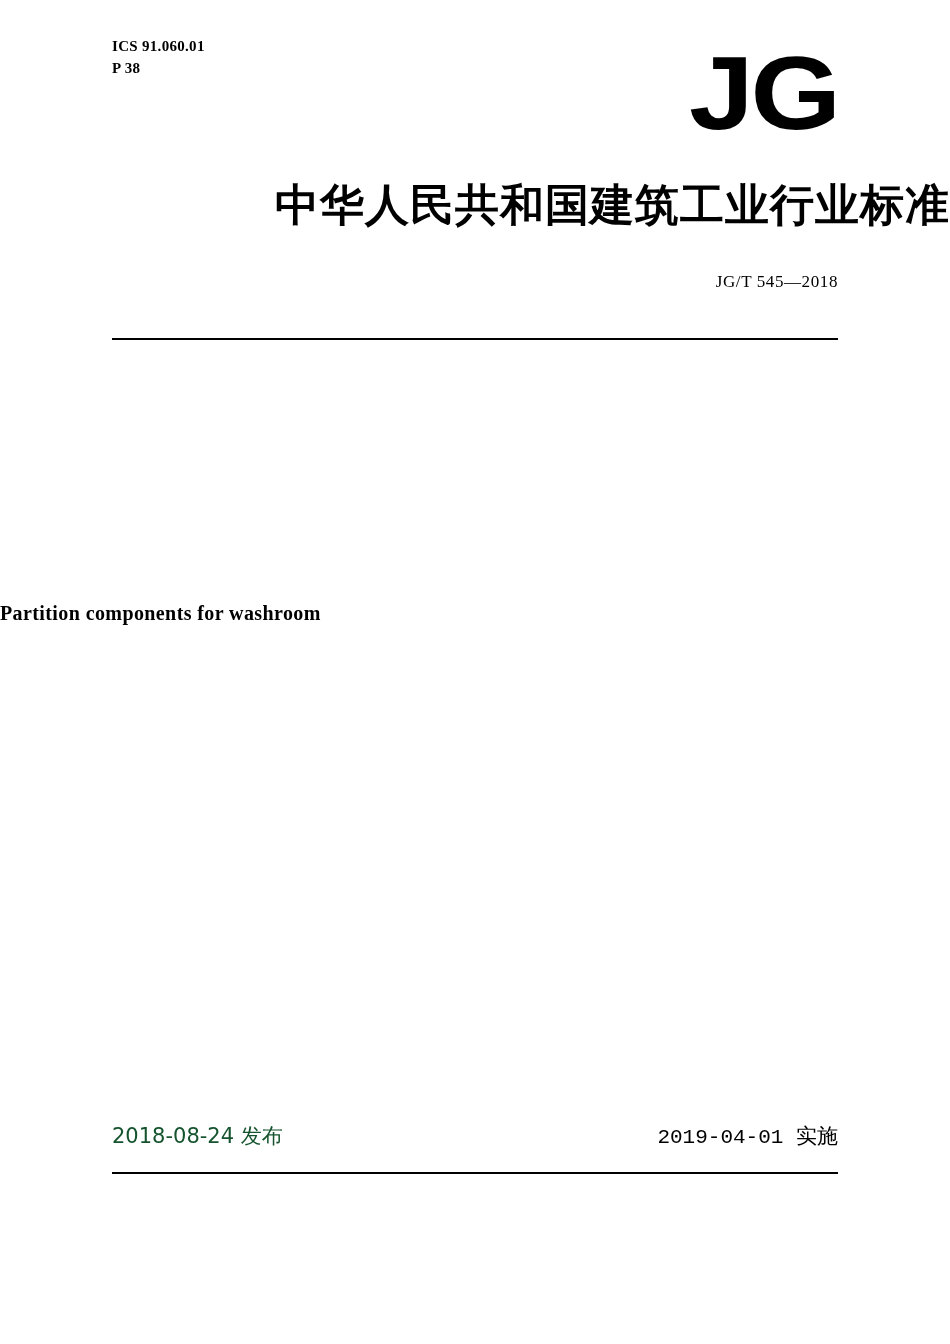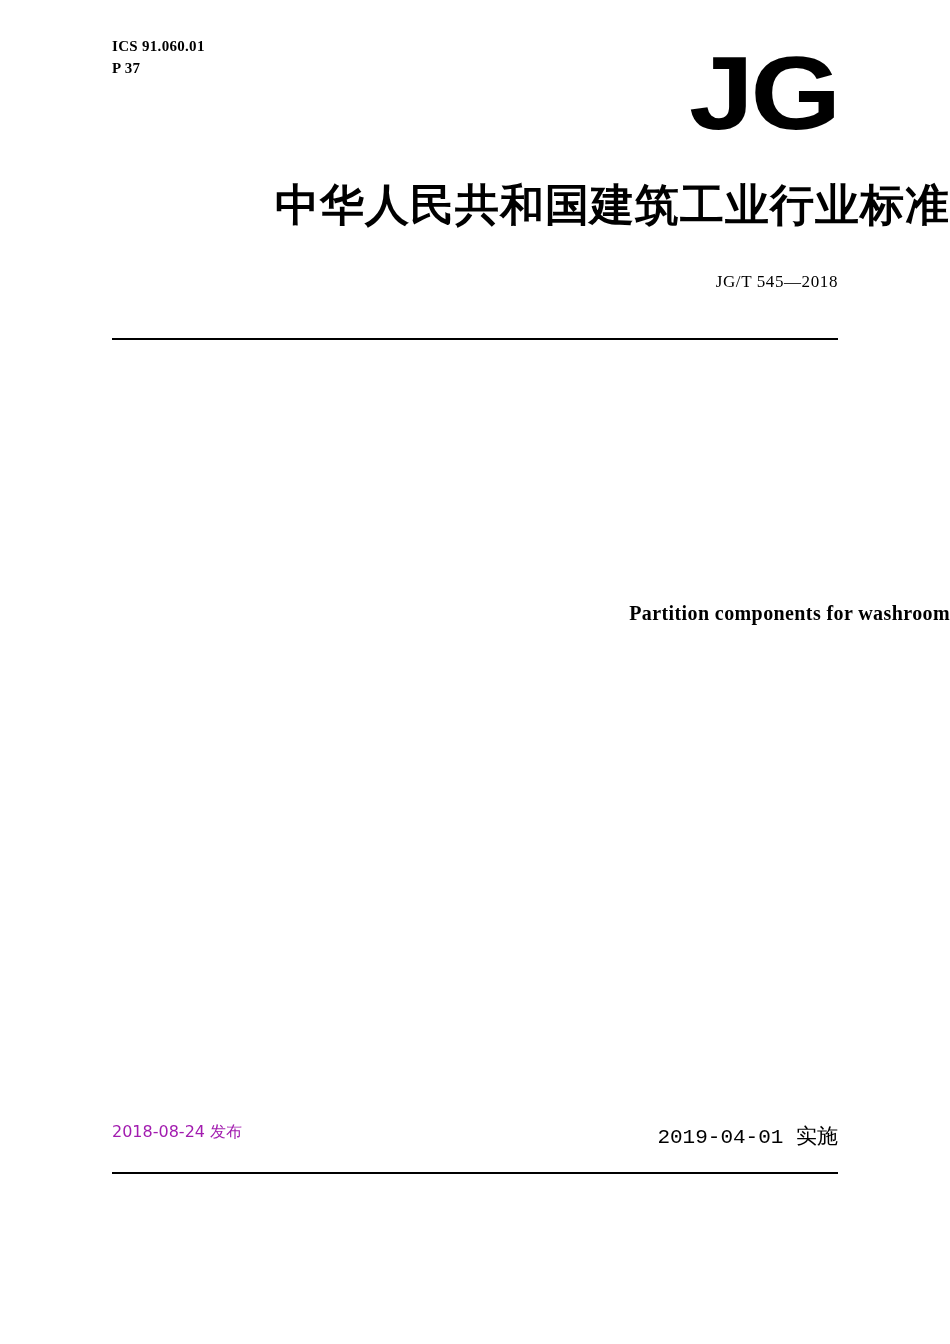--- a/index.html
+++ b/index.html
@@ -108,37 +108,37 @@
     font-weight: bold;
     font-size: 38px;
     letter-spacing: 12px;
     text-indent: 12px;
     color: #000;
   }
   .doc-title-en {
     position: absolute;
     left: 0; right: 0;
     top: 602px;
-    text-align: right;
+    text-align: left;
     font-family: "Liberation Serif", serif;
     font-weight: bold;
     font-size: 20px;
     letter-spacing: 0.4px;
     color: #000;
   }
 
   
   .date-issue {
     position: absolute;
     left: 112px;
     top: 1122px;
     font-family: "DejaVu Sans", "Liberation Sans", sans-serif;
-    font-size: 16px;
+    font-size: 21px;
     font-weight: 500;
-    color: #a21caf;
+    color: #14532d;
   }
   .date-effective {
     position: absolute;
     right: 112px;
     top: 1122px;
     font-family: Liberation Mono, monospace;
     font-size: 21px;
     font-weight: 500;
     color: #000;
   }
@@ -165,21 +165,21 @@
 
 <div class="page">
 
   <div class="ics-block">
     <div class="ics-line">
       <span>ICS</span>
       <span class="val">91.060.01</span>
     </div>
     <div class="ics-line">
       <span>P</span>
-      <span class="val">37</span>
+      <span class="val">38</span>
     </div>
   </div>
 
   <div class="jg-logo">JG</div>
 
   <div class="std-title">中华人民共和国建筑工业行业标准</div>
 
   <div class="std-number">JG/T 545—2018</div>
 
   <div class="rule-top"></div>

